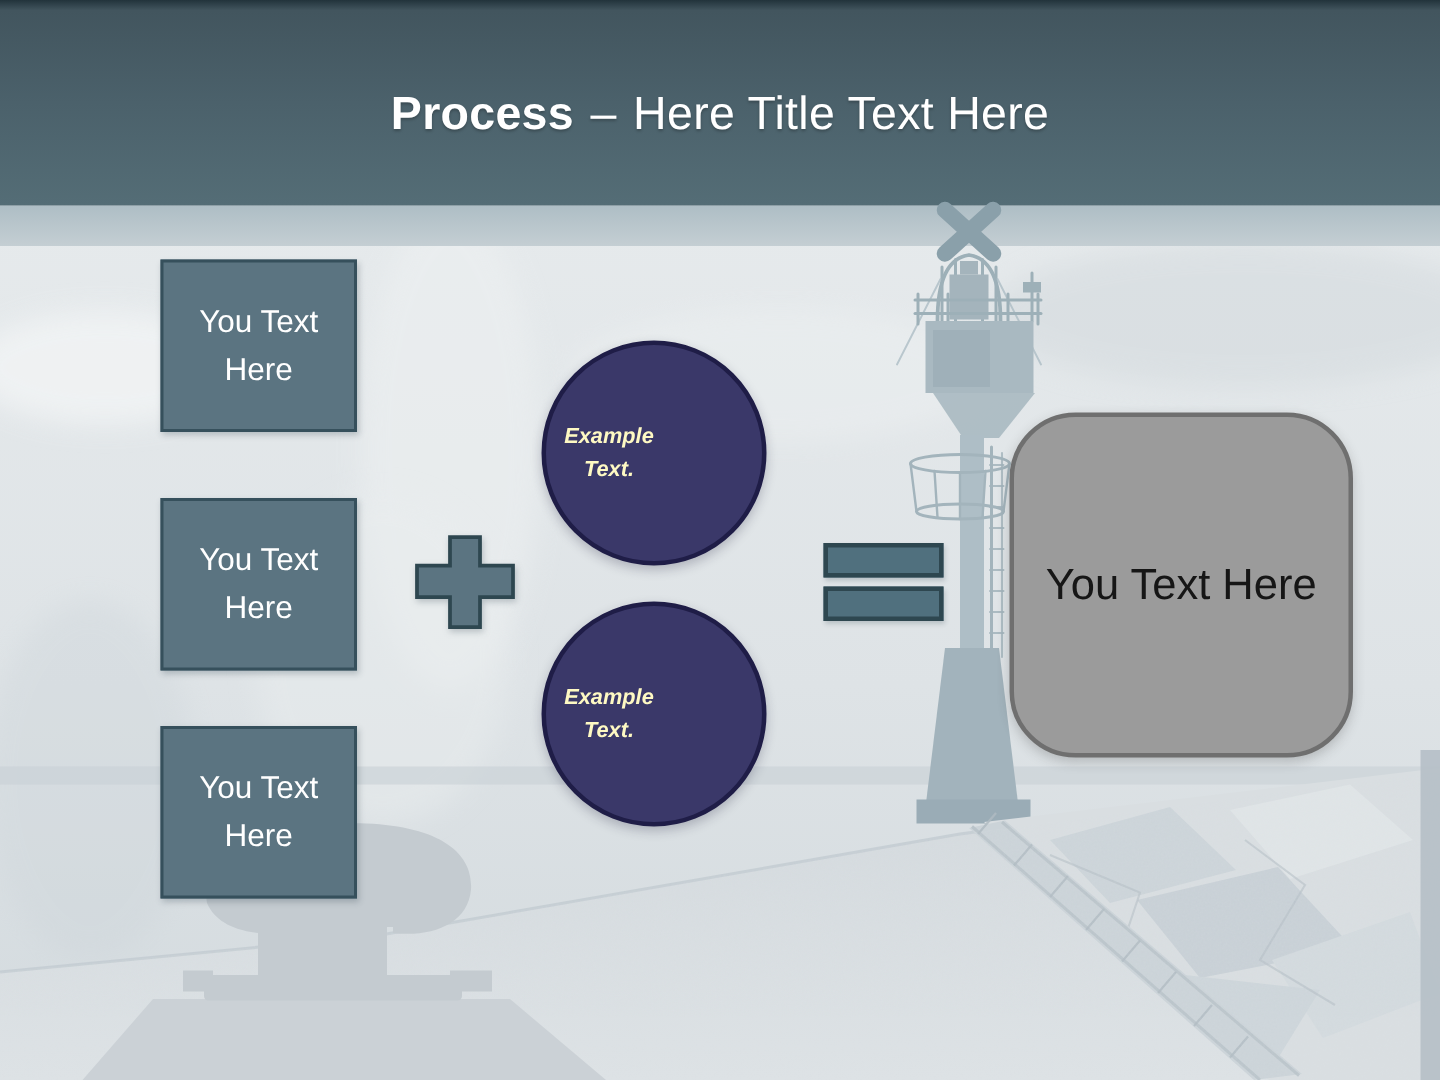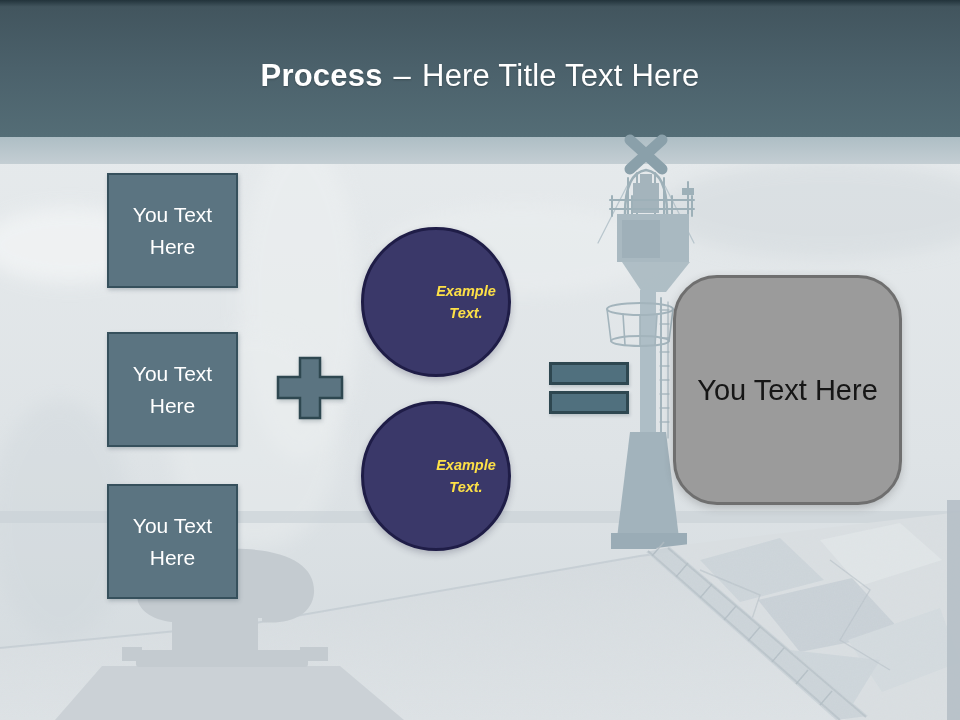--- a/index.html
+++ b/index.html
@@ -39,22 +39,22 @@
   
   .plus{position:absolute;left:276px;top:356px;width:68px;height:64px;}
   .plus svg{display:block;filter:drop-shadow(1px 2px 2px rgba(40,60,70,.25));}
 
   
   .ncircle{
     position:absolute;left:361px;width:150px;height:150px;border-radius:50%;
     background:var(--navy,#3a3869);
     border:3px solid var(--navy-border,#1f1d47);
     box-sizing:border-box;
-    display:flex;align-items:center;justify-content:flex-end;text-align:center;
-    color:#fde047;font-size:14.5px;font-weight:700;font-style:italic;line-height:1.55;
+    display:flex;align-items:center;justify-content:flex-start;text-align:center;
+    color:#fef9c3;font-size:14.5px;font-weight:700;font-style:italic;line-height:1.55;
     box-shadow:0 3px 7px rgba(30,30,60,.25);
   }
   .ncircle.c1{top:227px;}
   .ncircle.c2{top:401px;}
   .ncircle span{display:block;width:84px;}
 
   
   .equals{position:absolute;left:549px;top:362px;width:80px;}
   .equals .bar{
     width:80px;height:23px;box-sizing:border-box;

